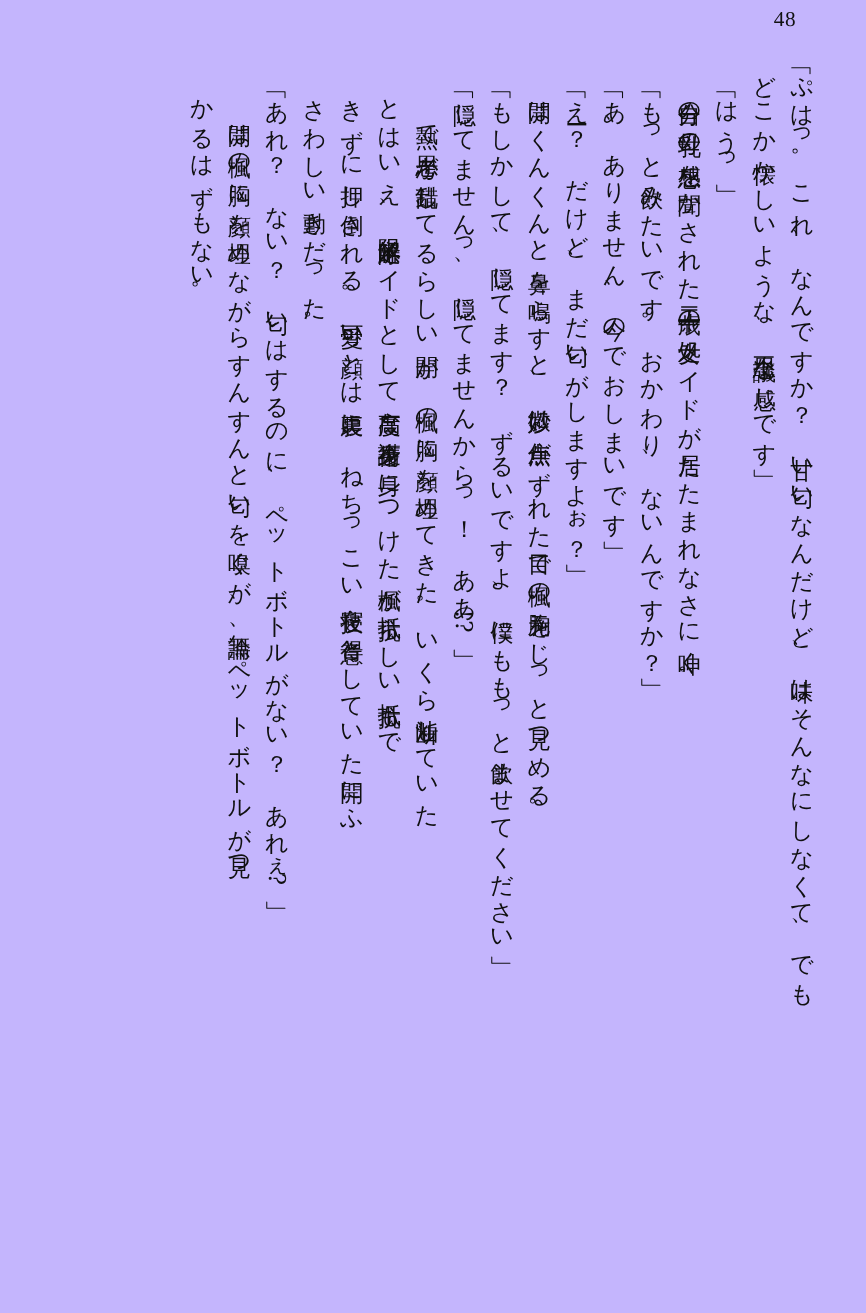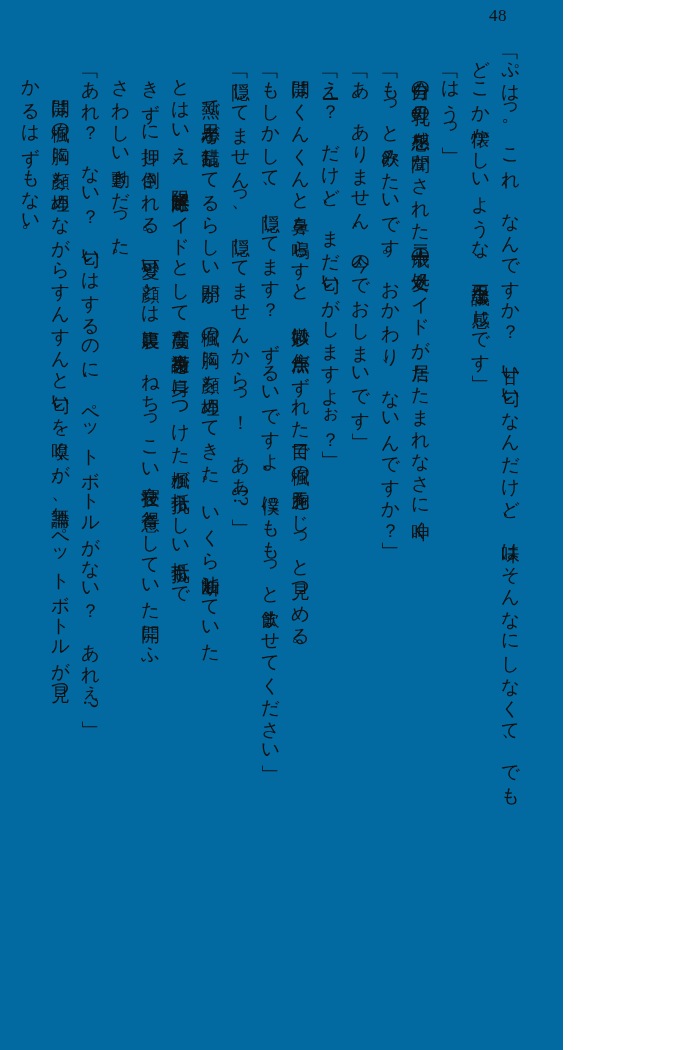--- a/index.html
+++ b/index.html
@@ -11,23 +11,23 @@
     width: 693px;
     height: 1050px;
     font-family: "Liberation Serif", "DejaVu Serif", serif;
     color: #111111;
     overflow: hidden;
     position: relative;
   }
   .page {
     position: absolute;
     inset: 0;
-    width: 563px;
+    width: 693px;
     height: 1050px;
-    background: #0369a1;
+    background: #c4b5fd;
   }
   
   .page-number {
     position: absolute;
     top: 6px;
     right: 56px;
     font-size: 17px;
     font-family: "Liberation Serif", "DejaVu Serif", serif;
     color: #111111;
     letter-spacing: 0.5px;

